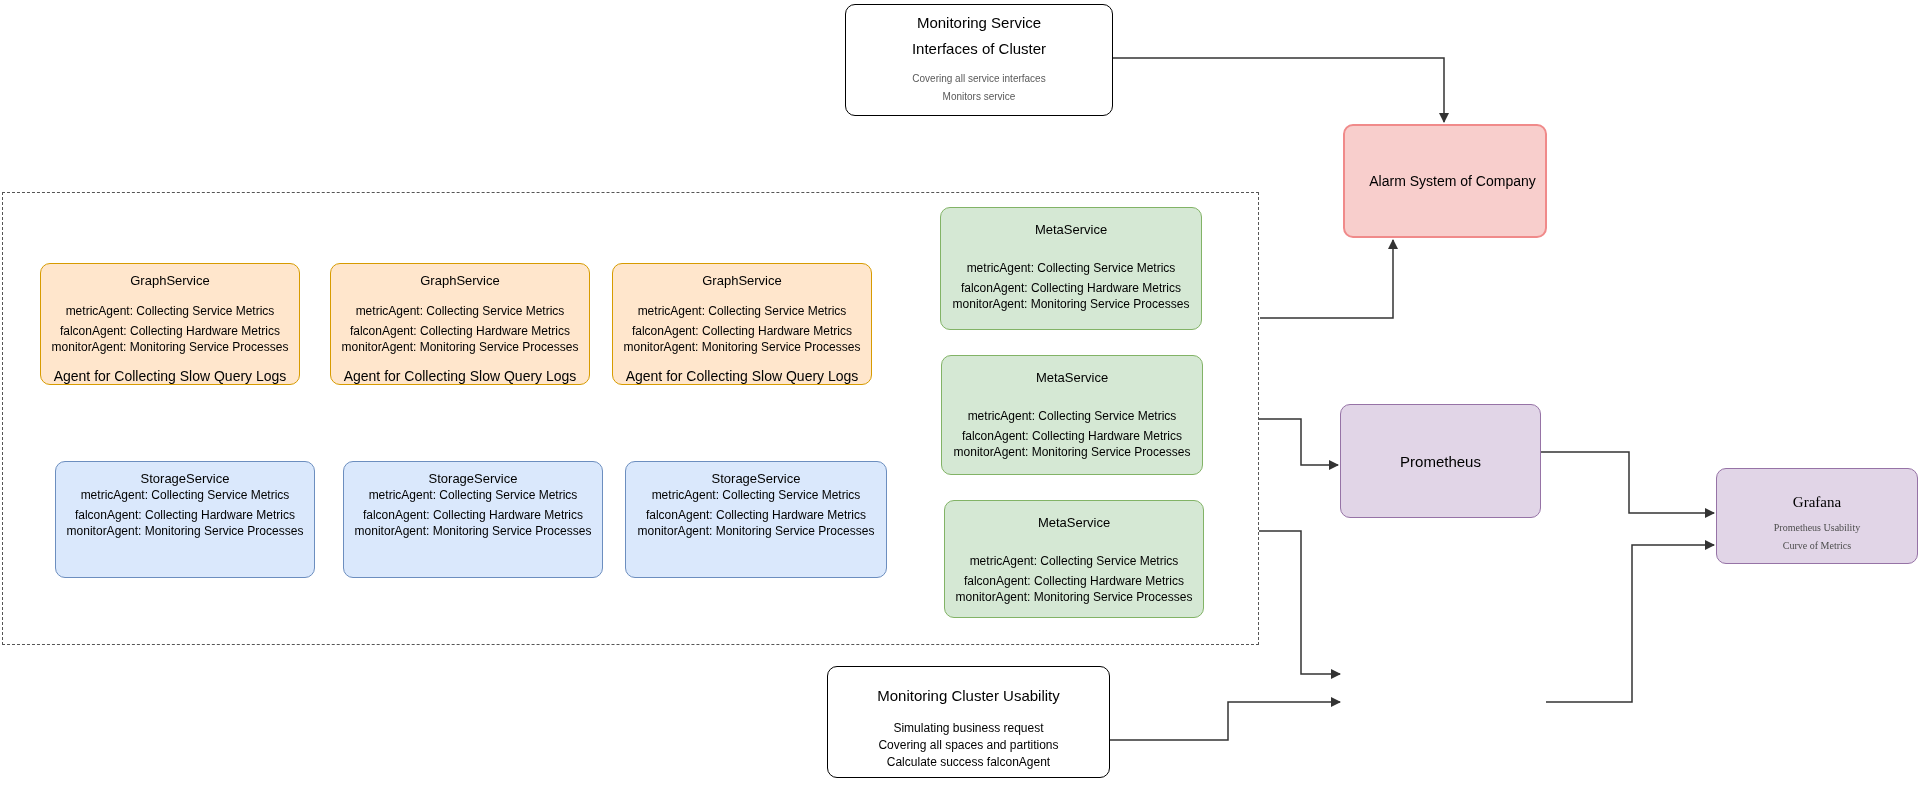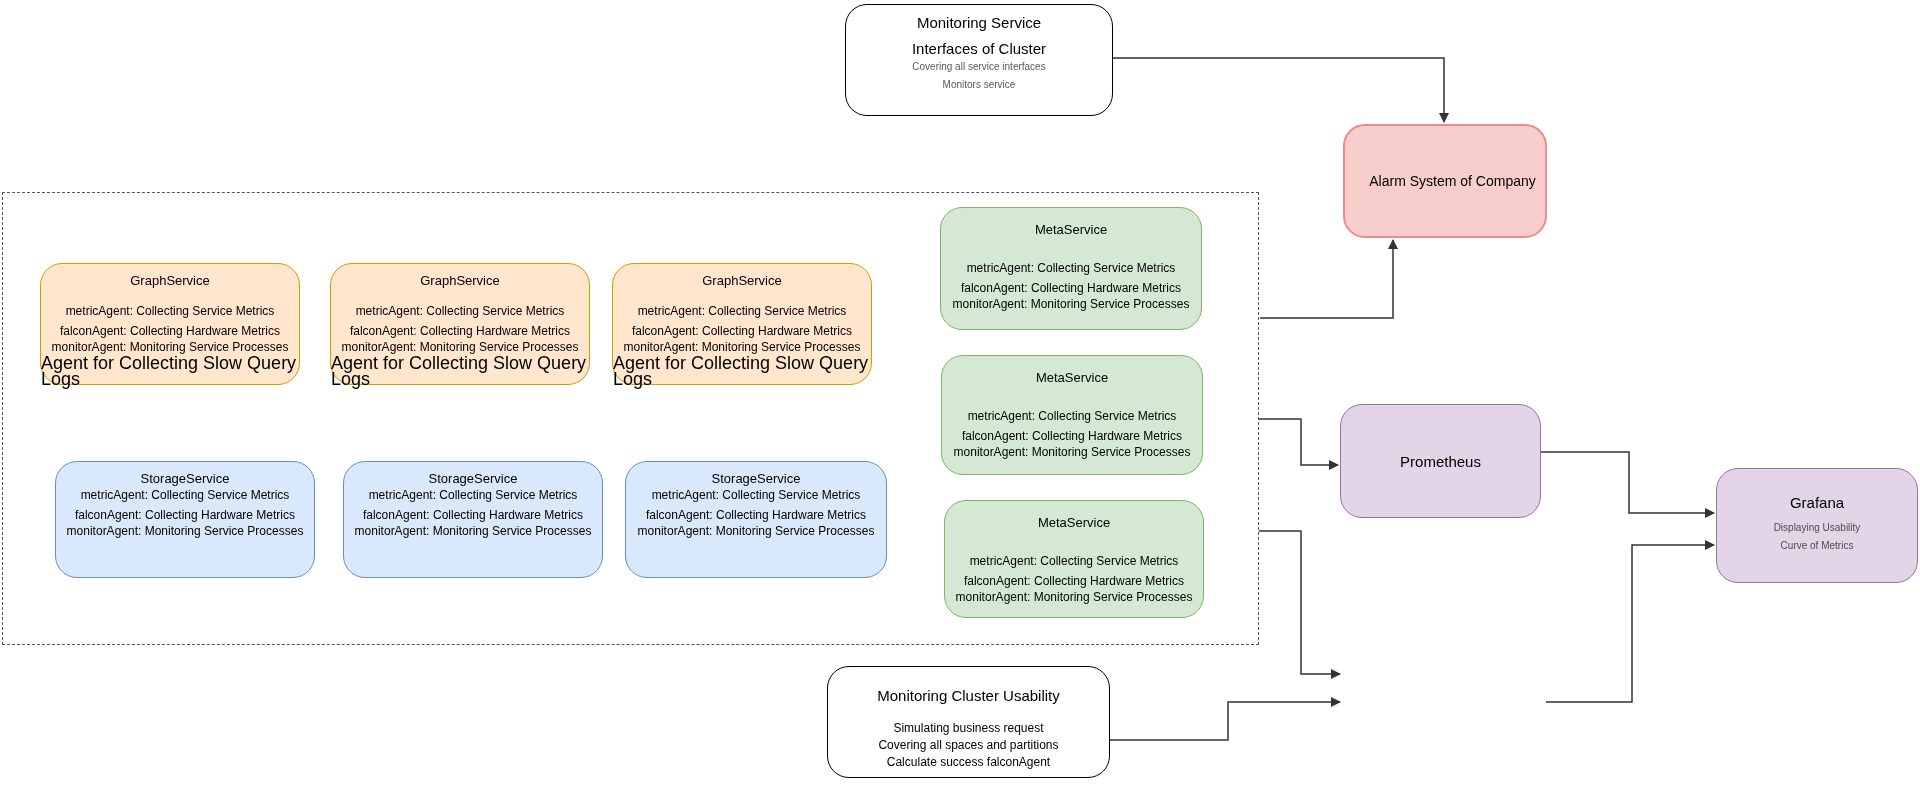--- a/index.html
+++ b/index.html
@@ -1,35 +1,35 @@
 <!DOCTYPE html>
 <html><head>
 <meta charset="utf-8">
 <style>
   html,body{margin:0;padding:0;background:#ffffff;}
   #canvas{
     position:relative;width:1920px;height:799px;overflow:hidden;
     font-family:"Liberation Sans", sans-serif;background:#ffffff;
   }
   .node{
-    position:absolute;box-sizing:border-box;border-radius:22px;
-    display:flex;flex-direction:column;align-items:center;text-align:left;
+    position:absolute;box-sizing:border-box;border-radius:10px;
+    display:flex;flex-direction:column;align-items:center;text-align:right;
     color:#000;
   }
   .orange{background:#ffe6cc;border:1.5px solid #d79b00;}
   .blue{background:#dae8fc;border:1.5px solid #6c8ebf;}
   .green{background:#d5e8d4;border:1.5px solid #82b366;}
   .red{background:#f8cecc;border:2px solid #f08a8a;padding-left:15px;}
   .purple{background:#e1d5e7;border:1.5px solid #9673a6;}
   .white{background:#ffffff;border:1.5px solid #000000;}
 
   .svc-title{font-size:13px;line-height:16px;padding-top:9px;}
   .svc-line{font-size:12px;line-height:16px;}
   .svc-line.first{margin-bottom:4px;}
-  .svc-footer{font-size:18px;line-height:16px;}
+  .svc-footer{font-size:14px;line-height:16px;margin-top:13px;}
   .g-box .svc-title{margin-bottom:14px;}
   .s-box .svc-title{}
   .m-box .svc-title{padding-top:14px;margin-bottom:22px;}
 
   .big-title{font-size:15px;line-height:19px;}
   .sub{font-size:10px;line-height:18px;color:#595959;}
 
   .center-label{justify-content:center;font-size:14px;}
 
   #cluster-border{
@@ -56,21 +56,21 @@
     <path class="edge" d="M1260,318 L1393,318 L1393,240" marker-end="url(#arrow)"></path>
     <path class="edge" d="M1259,419 L1301,419 L1301,465 L1338,465" marker-end="url(#arrow)"></path>
     <path class="edge" d="M1259,531 L1301,531 L1301,674 L1340,674" marker-end="url(#arrow)"></path>
     <path class="edge" d="M1110,740 L1228,740 L1228,702 L1340,702" marker-end="url(#arrow)"></path>
     <path class="edge" d="M1541,452 L1629,452 L1629,513 L1714,513" marker-end="url(#arrow)"></path>
     <path class="edge" d="M1546,702 L1632,702 L1632,545 L1714,545" marker-end="url(#arrow)"></path>
   </svg>
 
   <div class="node white" style="left:845px;top:4px;width:268px;height:112px;padding-top:8px;">
     <div class="big-title">Monitoring Service</div>
-    <div class="big-title" style="margin-top:7px;margin-bottom:0;">Interfaces of Cluster</div>
+    <div class="big-title" style="margin-top:7px;margin-bottom:12px;">Interfaces of Cluster</div>
     <div class="sub">Covering all service interfaces</div>
     <div class="sub">Monitors service</div>
   </div>
 
   <div class="node red center-label" style="left:1343px;top:124px;width:204px;height:114px;">
     <div>Alarm System of Company</div>
   </div>
 
   <div class="node orange g-box" style="left:40px;top:263px;width:260px;height:122px;">
     <div class="svc-title">GraphService</div>
@@ -130,23 +130,23 @@
     <div class="svc-line first">metricAgent: Collecting Service Metrics</div>
     <div class="svc-line">falconAgent: Collecting Hardware Metrics</div>
     <div class="svc-line">monitorAgent: Monitoring Service Processes</div>
   </div>
 
   <div class="node purple center-label" style="left:1340px;top:404px;width:201px;height:114px;font-size:15px;">
     <div>Prometheus</div>
   </div>
 
 
-  <div class="node purple" style="left:1716px;top:468px;width:202px;height:115px;padding-top:24px;">
+  <div class="node purple" style="left:1716px;top:468px;width:202px;height:96px;padding-top:24px;font-family:Liberation Serif, serif;">
     <div class="big-title" style="margin-bottom:7px;">Grafana</div>
-    <div class="sub" style="color:#4d4d4d;">Displaying Usability</div>
+    <div class="sub" style="color:#4d4d4d;">Prometheus Usability</div>
     <div class="sub" style="color:#4d4d4d;">Curve of Metrics</div>
   </div>
 
   <div class="node white" style="left:827px;top:666px;width:283px;height:112px;padding-top:19px;">
     <div class="big-title" style="margin-bottom:15px;">Monitoring Cluster Usability</div>
     <div class="svc-line" style="line-height:17px;">Simulating business request</div>
     <div class="svc-line" style="line-height:17px;">Covering all spaces and partitions</div>
     <div class="svc-line" style="line-height:17px;">Calculate success falconAgent</div>
   </div>
 

